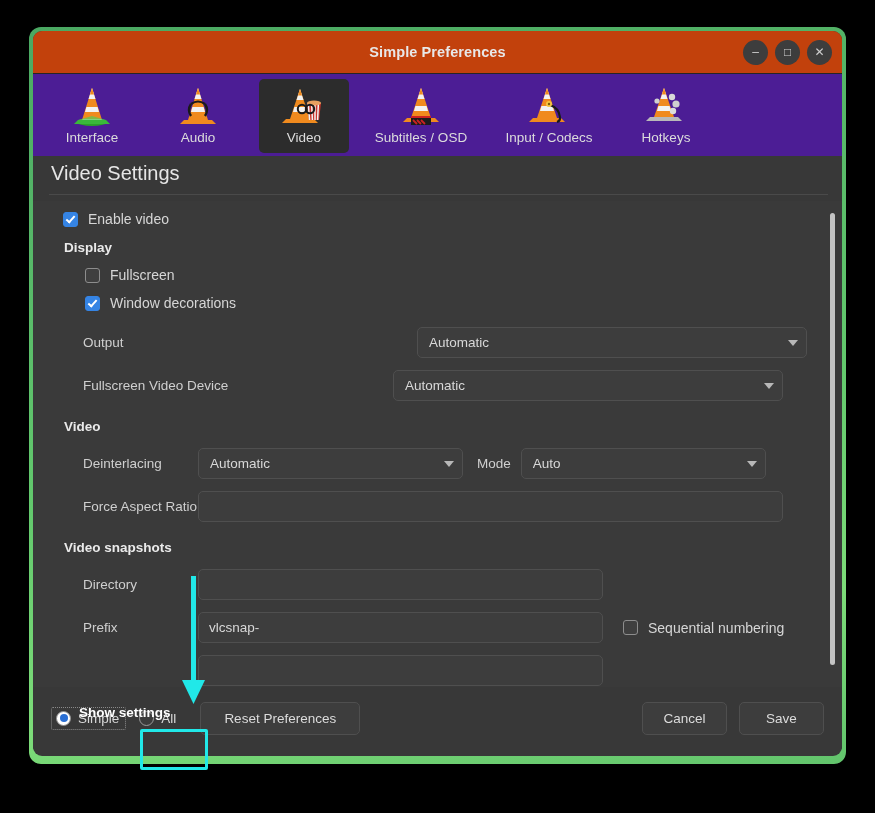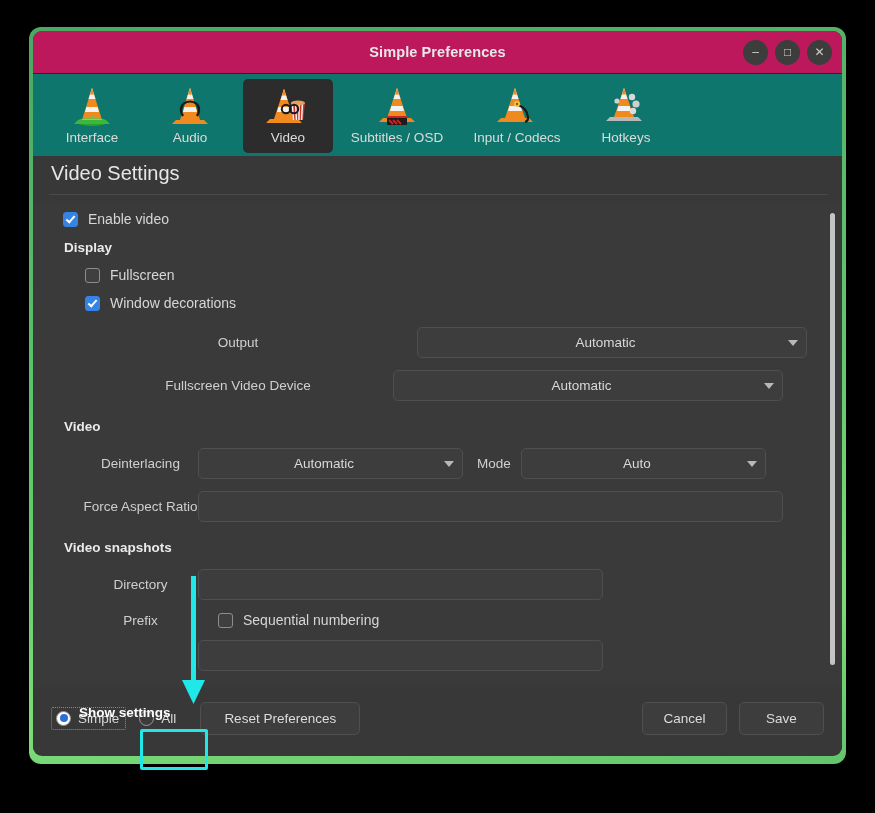--- a/index.html
+++ b/index.html
@@ -31,21 +31,21 @@
     width: 809px; height: 725px;
     border-radius: 9px;
     overflow: hidden;
     background: #383838;
   }
 
   
   #titlebar {
     position: relative;
     height: 42px;
-    background: #be185d;
+    background: #c2410c;
     border-bottom: 1px solid #252525;
     display: flex;
     align-items: center;
     justify-content: center;
   }
   #title-text {
     color: #e8e8e8;
     font-size: 14.5px;
     font-weight: bold;
     letter-spacing: .1px;
@@ -60,27 +60,27 @@
     background: #3d3d3d;
     display: flex; align-items: center; justify-content: center;
     color: #cfcfcf; font-size: 12px; line-height: 1;
     cursor: pointer;
     border: none;
     font-family: "Liberation Sans", sans-serif;
   }
 
   
   #tabstrip {
-    background: #0f766e;
+    background: #4c1d95;
     height: 82px;
     display: flex;
     align-items: flex-start;
     padding: 5px 14px 0 14px;
     box-sizing: border-box;
-    gap: 8px;
+    gap: 16px;
   }
   .tab {
     width: 90px;
     height: 74px;
     display: flex;
     flex-direction: column;
     align-items: center;
     justify-content: flex-start;
     padding-top: 6px;
     box-sizing: border-box;
@@ -112,21 +112,21 @@
 
   
   #pane {
     position: relative;
     background: #3a3a3a;
     height: 486px;
     overflow: hidden;
   }
   #pane-inner { padding: 10px 30px 0 30px; }
 
-  .row { display: flex; align-items: center; margin-bottom: 0; text-align: center; }
+  .row { display: flex; align-items: center; margin-bottom: 0; }
 
   .chk {
     width: 15px; height: 15px;
     border-radius: 3px;
     box-sizing: border-box;
     display: inline-flex; align-items: center; justify-content: center;
     flex: 0 0 auto;
     cursor: pointer;
   }
   .chk.on { background: #3584e4; border: 1px solid #3584e4; }
@@ -450,20 +450,21 @@
           <span class="grouphdr">Video snapshots</span>
         </div>
 
         <div class="row" style="margin:0 0 12px 0;">
           <span class="fld-label" style="width:135px; padding-left:20px; box-sizing:border-box;">Directory</span>
           <div class="txtin" style="width:405px;"></div>
         </div>
 
         <div class="row" style="margin:0 0 12px 0;">
           <span class="fld-label" style="width:135px; padding-left:20px; box-sizing:border-box;">Prefix</span>
+          <div class="txtin" style="width:405px;">vlcsnap-</div>
           <span class="chk off" style="margin-left:20px;">
               <span class="tick"></span>
             </span>
           <span class="lbl" style="margin-left:10px;">Sequential numbering</span>
         </div>
 
         <div class="row" style="margin:0 0 12px 0;">
           <span class="fld-label" style="width:135px; padding-left:20px; box-sizing:border-box;"></span>
           <div class="txtin" style="width:405px;"></div>
         </div>

